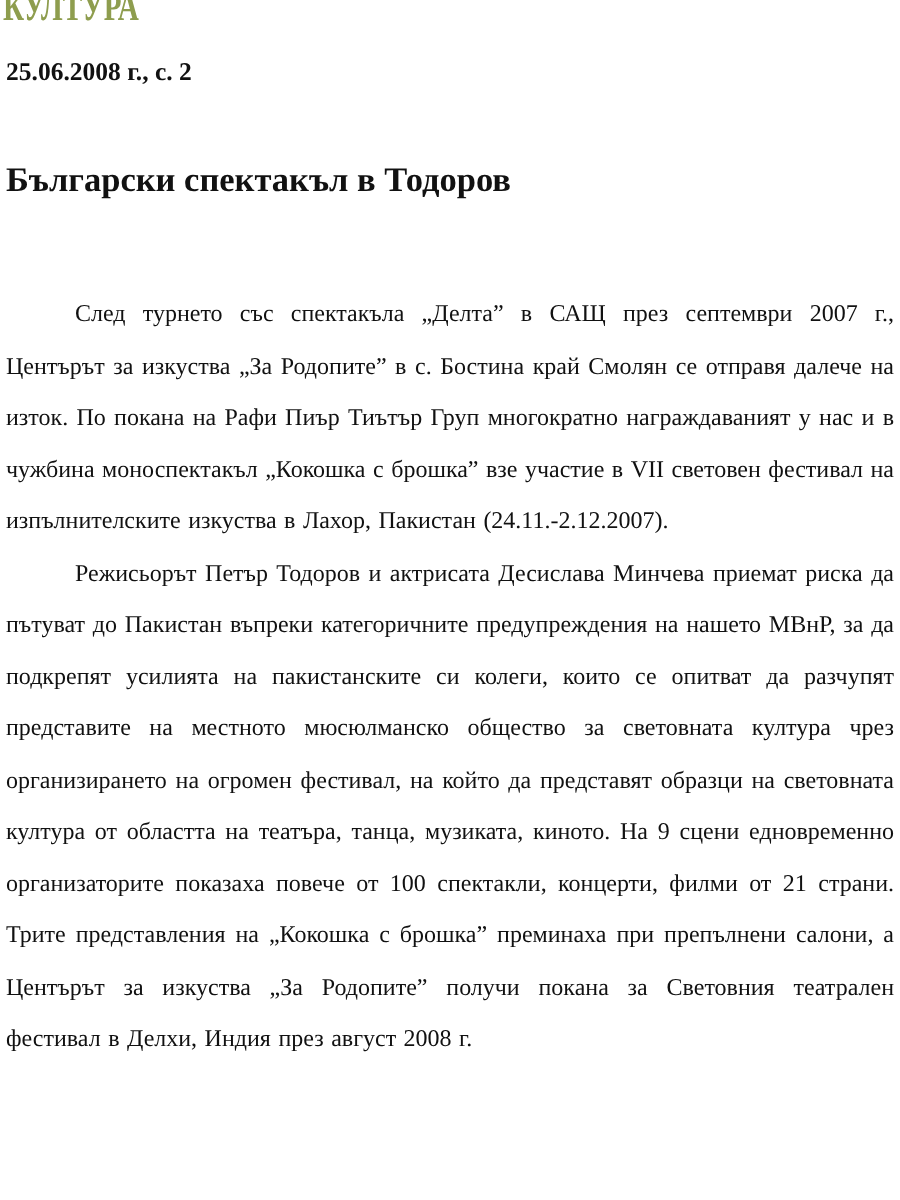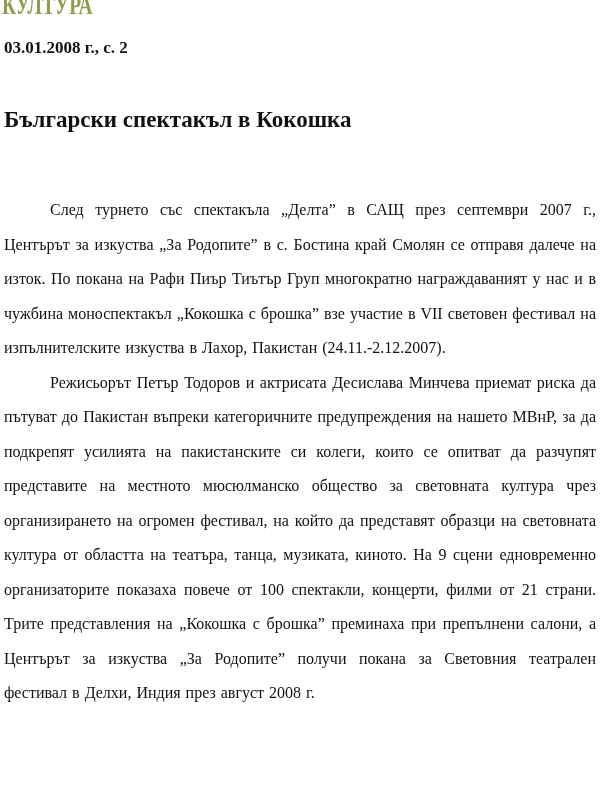--- a/index.html
+++ b/index.html
@@ -66,22 +66,22 @@
 </style>
 </head>
 <body>
 
 <div class="page">
 
   <div class="masthead">
     <span class="logo-text" style="color: rgb(142, 157, 78);">КУЛТУРА</span>
   </div>
 
-  <div class="date-line">03.01.2008 г., с. 2</div>
+  <div class="date-line">25.06.2008 г., с. 2</div>
 
-  <h1 class="article-title">Български спектакъл в Кокошка</h1>
+  <h1 class="article-title">Български спектакъл в Тодоров</h1>
 
   <div class="article-body">
     <p>След турнето със спектакъла „Делта” в САЩ през септември 2007 г., Центърът за изкуства „За Родопите” в с. Бостина край Смолян се отправя далече на изток. По покана на Рафи Пиър Тиътър Груп многократно награждаваният у нас и в чужбина моноспектакъл „Кокошка с брошка” взе участие в VII световен фестивал на изпълнителските изкуства в Лахор, Пакистан (24.11.-2.12.2007).</p>
     <p>Режисьорът Петър Тодоров и актрисата Десислава Минчева приемат риска да пътуват до Пакистан въпреки категоричните предупреждения на нашето МВнР, за да подкрепят усилията на пакистанските си колеги, които се опитват да разчупят представите на местното мюсюлманско общество за световната култура чрез организирането на огромен фестивал, на който да представят образци на световната култура от областта на театъра, танца, музиката, киното. На 9 сцени едновременно организаторите показаха повече от 100 спектакли, концерти, филми от 21 страни. Трите представления на „Кокошка с брошка” преминаха при препълнени салони, а Центърът за изкуства „За Родопите” получи покана за Световния театрален фестивал в Делхи, Индия през август 2008 г.</p>
   </div>
 
 </div>
 
 </body></html>

